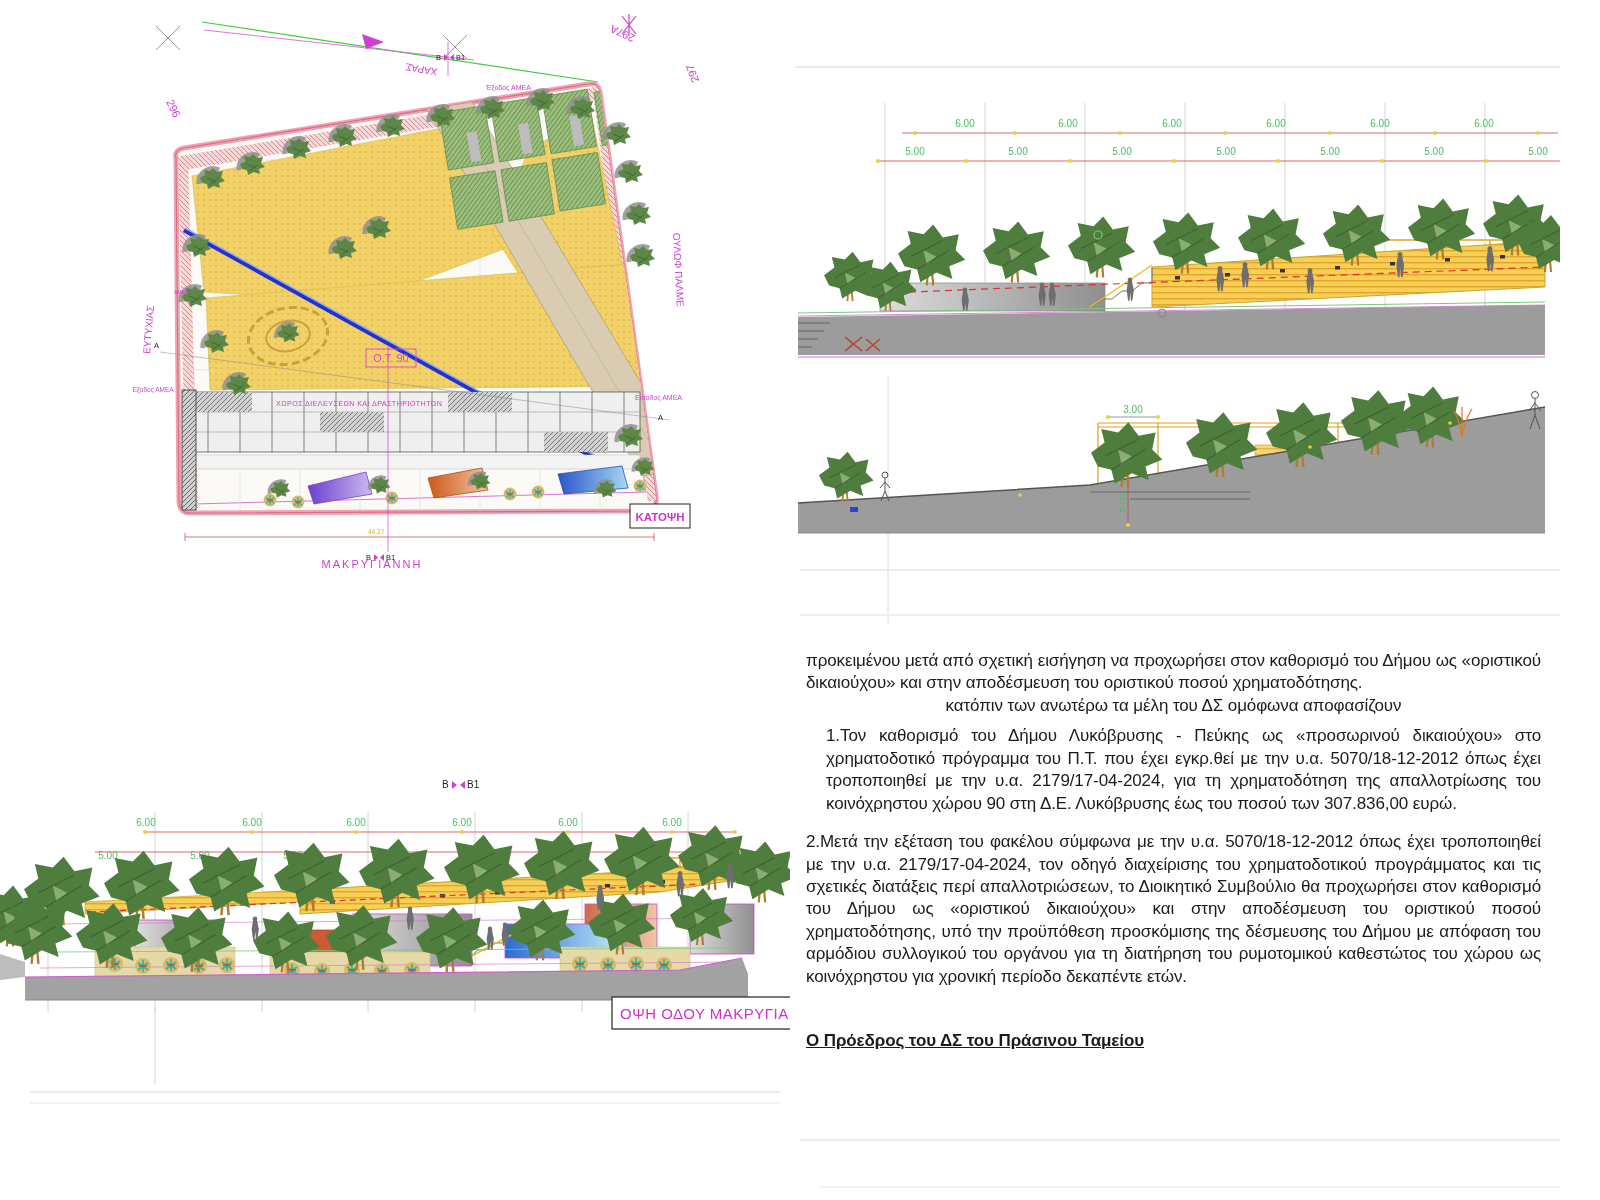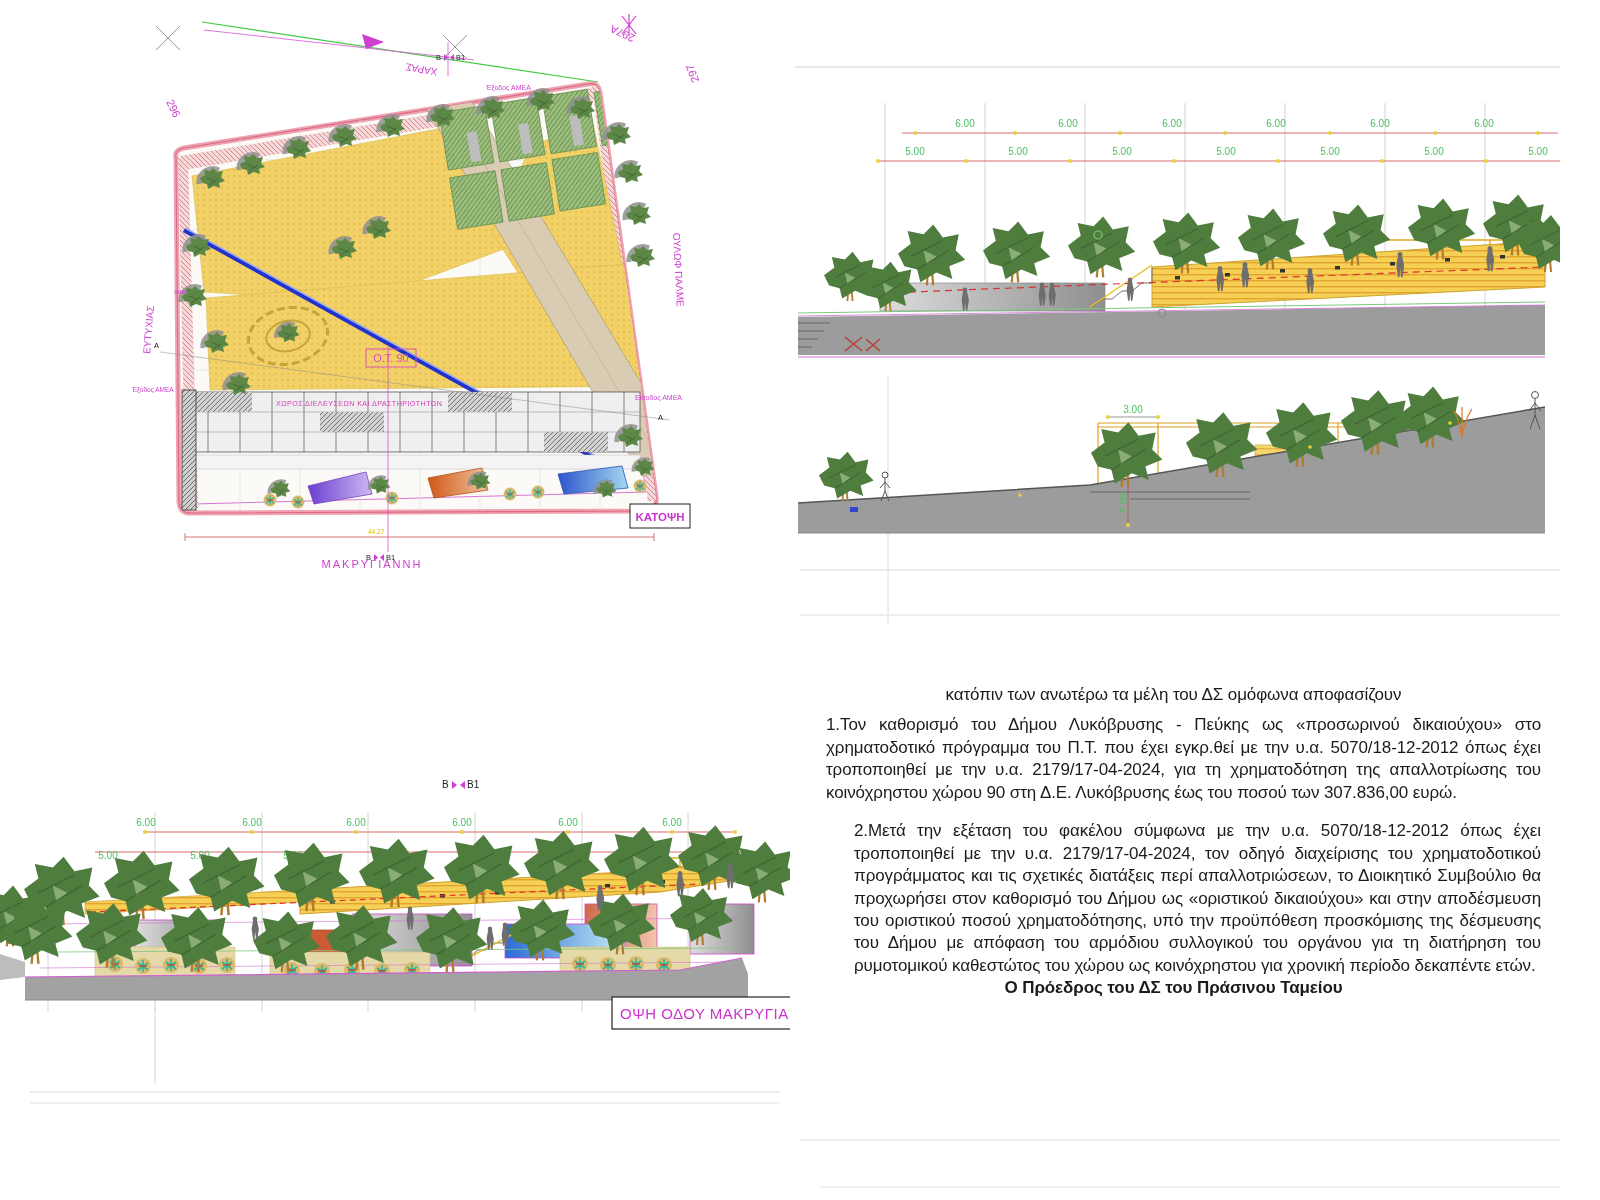--- a/index.html
+++ b/index.html
@@ -3,24 +3,24 @@
 <meta charset="utf-8">
 <style>
   html,body{margin:0;padding:0;background:#ffffff;}
   .page{position:relative;width:1600px;height:1200px;background:#ffffff;overflow:hidden;
         font-family:"Liberation Sans",sans-serif;}
   svg{position:absolute;overflow:hidden;}
   .rule{position:absolute;}
   .decision{position:absolute;left:806px;top:650px;width:735px;color:#1b1b1b;
             font-size:17px;line-height:1.32;letter-spacing:-0.1px;}
   .decision p{margin:0;text-align:justify;}
-  .decision .heading{text-align:center;margin-top:34px;}
+  .decision .heading{text-align:center;}
   .decision .item1{margin-top:8px;margin-left:20px;}
-  .decision .item2{margin-top:16px;margin-left:48px;}
-  .decision .role{text-align:center;font-weight:bold;}
+  .decision .item2{margin-top:16px;}
+  .decision .role{text-align:left;font-weight:bold;margin-top:42px;text-decoration:underline;}
   .decision .name{text-align:center;font-weight:bold;margin-top:46px;}
   text{font-family:"Liberation Sans",sans-serif;}
   .dimtxt{fill:#4bbf63;font-size:10px;}
   .mag{fill:#cc3fcc;}
 </style>
 </head>
 <body>
 
 <div class="page">
 
@@ -520,19 +520,20 @@
 
 <div class="rule" style="left:795px;top:66px;width:765px;height:2px;background:#e9e9e9"></div>
 <div class="rule" style="left:800px;top:569px;width:760px;height:2px;background:#ececec"></div>
 <div class="rule" style="left:800px;top:614px;width:760px;height:2px;background:#f0f0f0"></div>
 <div class="rule" style="left:30px;top:1091px;width:750px;height:2px;background:#ececec"></div>
 <div class="rule" style="left:30px;top:1102px;width:750px;height:2px;background:#f1f1f1"></div>
 <div class="rule" style="left:800px;top:1139px;width:760px;height:2px;background:#ececec"></div>
 <div class="rule" style="left:820px;top:1186px;width:740px;height:2px;background:#f2f2f2"></div>
 
 <div class="decision">
+  <p class="intro">προκειμένου μετά από σχετική εισήγηση να προχωρήσει στον καθορισμό του Δήμου ως «οριστικού δικαιούχου» και στην αποδέσμευση του οριστικού ποσού χρηματοδότησης.</p>
   <p class="heading">κατόπιν των ανωτέρω τα μέλη του ΔΣ ομόφωνα αποφασίζουν</p>
   <p class="item1">1.Τον καθορισμό του Δήμου Λυκόβρυσης - Πεύκης ως «προσωρινού δικαιούχου» στο χρηματοδοτικό πρόγραμμα του Π.Τ. που έχει εγκρ.θεί με την υ.α. 5070/18-12-2012 όπως έχει τροποποιηθεί με την υ.α. 2179/17-04-2024, για τη χρηματοδότηση της απαλλοτρίωσης του κοινόχρηστου χώρου 90 στη Δ.Ε. Λυκόβρυσης έως του ποσού των 307.836,00 ευρώ.</p>
   <p class="item2">2.Μετά την εξέταση του φακέλου σύμφωνα με την υ.α. 5070/18-12-2012 όπως έχει τροποποιηθεί με την υ.α. 2179/17-04-2024, τον οδηγό διαχείρισης του χρηματοδοτικού προγράμματος και τις σχετικές διατάξεις περί απαλλοτριώσεων, το Διοικητικό Συμβούλιο θα προχωρήσει στον καθορισμό του Δήμου ως «οριστικού δικαιούχου» και στην αποδέσμευση του οριστικού ποσού χρηματοδότησης, υπό την προϋπόθεση προσκόμισης της δέσμευσης του Δήμου με απόφαση του αρμόδιου συλλογικού του οργάνου για τη διατήρηση του ρυμοτομικού καθεστώτος του χώρου ως κοινόχρηστου για χρονική περίοδο δεκαπέντε ετών.</p>
   <p class="role">Ο Πρόεδρος του ΔΣ του Πράσινου Ταμείου</p>
 </div>
 
 </div>
 
 </body></html>

